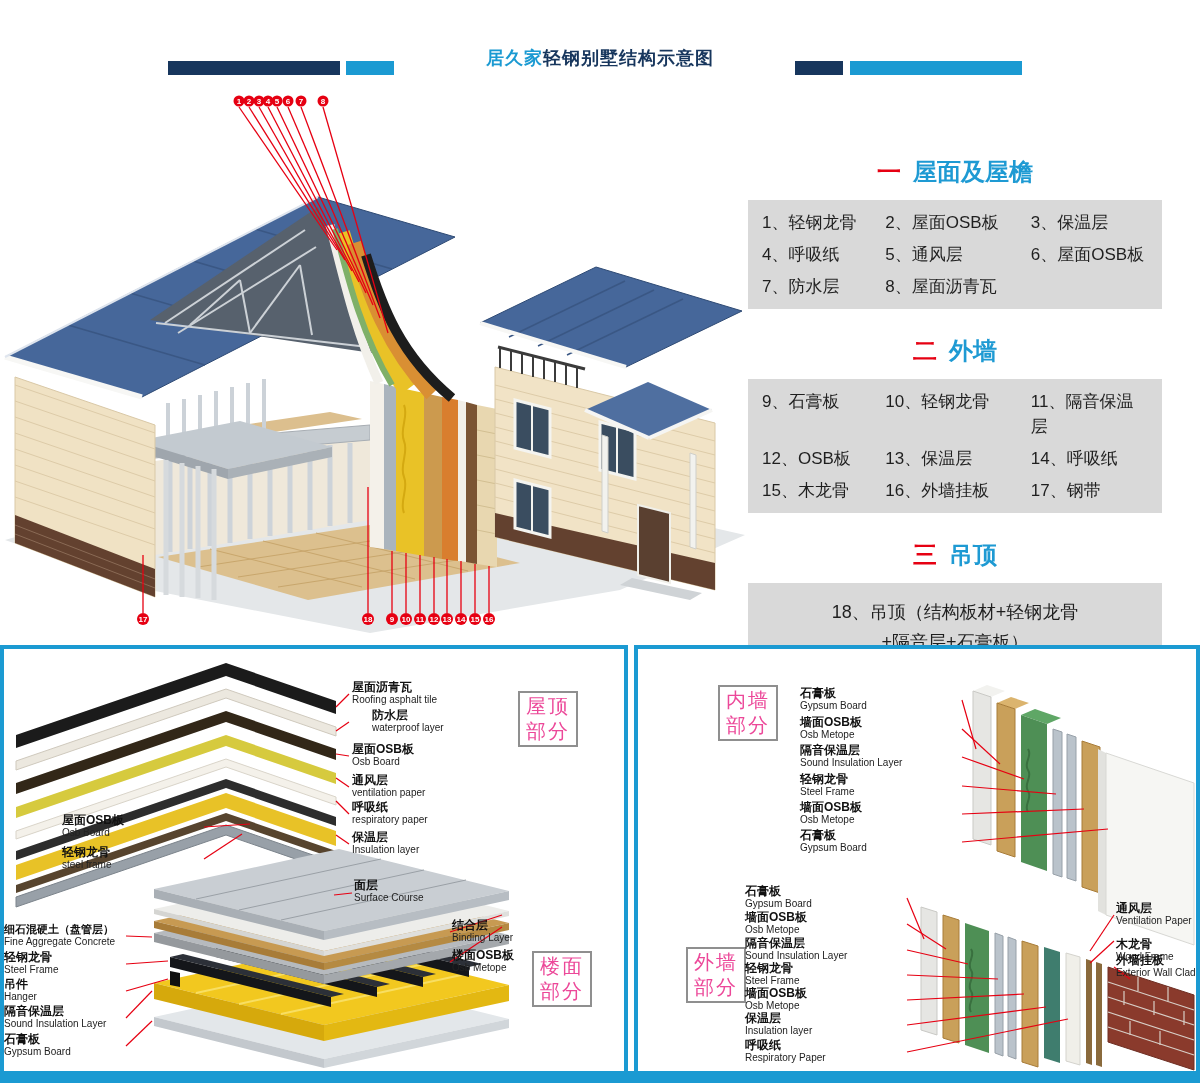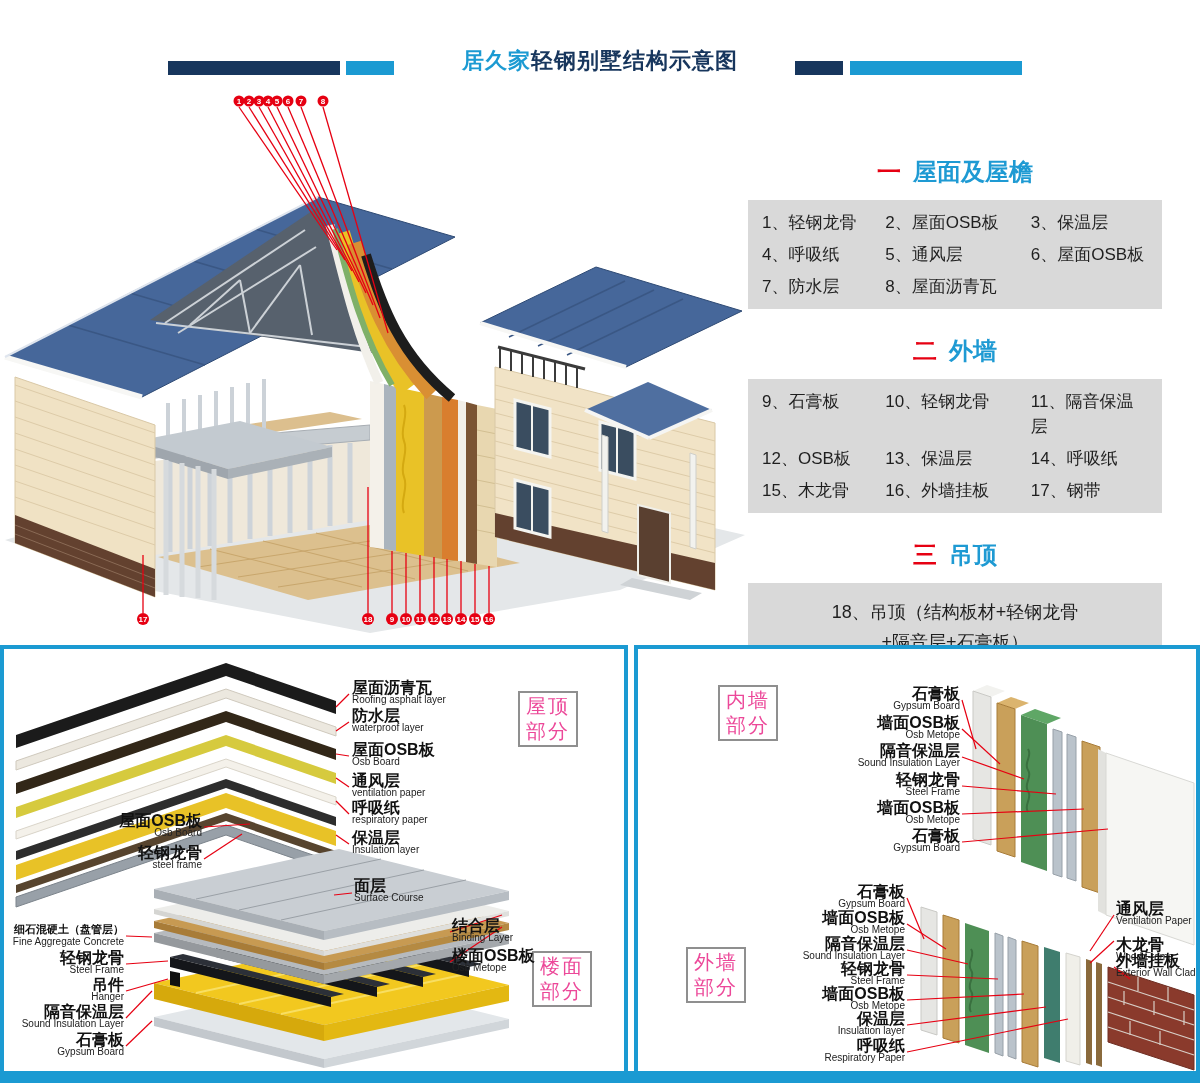--- a/index.html
+++ b/index.html
@@ -4,21 +4,21 @@
 <style>
   * { margin:0; padding:0; box-sizing:border-box; }
   body { font-family:"Liberation Sans","DejaVu Sans",sans-serif; background:#ffffff; }
   .page { position:relative; width:1200px; height:1083px; background:#fff; overflow:hidden; }
 
   
   .deco { position:absolute; height:14px; top:61px; }
   .deco.navy { background:#17365d; }
   .deco.blue { background:#1b9ad2; }
   .titlebar h1 { position:absolute; left:400px; top:46px; width:400px; text-align:center;
-                 font-size:22px; font-weight:bold; color:#17365d; letter-spacing:1px; white-space:nowrap; }
+                 font-size:18px; font-weight:bold; color:#17365d; letter-spacing:1px; white-space:nowrap; }
   .titlebar .brand { color:#1b9ad2; }
 
   
   .legend { position:absolute; left:748px; top:156px; width:414px; }
   .lg-sec { margin-bottom:26px; }
   .lg-sec h2 { text-align:center; font-size:24px; font-weight:bold; color:#1e9ad3; margin-bottom:12px; }
   .lg-sec h2 .num { color:#e60012; margin-right:12px; }
   .lg-box { background:#d9d9d9; padding:10px 14px; }
   .lg-grid { display:grid; grid-template-columns:1fr 1.18fr 0.95fr; row-gap:7px;
              font-size:17px; line-height:25px; color:#1f1f1f; }
@@ -31,23 +31,23 @@
   .panel { position:absolute; border:4px solid #1b9ad2; background:#fff; overflow:hidden; }
   .panel-left  { left:0;     top:645px; width:628px; height:430px; }
   .panel-right { left:634px; top:645px; width:566px; height:430px; }
   .dsvg { position:absolute; left:0; top:0; }
 
   .part-box { position:absolute; width:60px; height:56px; border:2px solid #8f8f8f; background:#fff;
               display:flex; flex-direction:column; align-items:center; justify-content:center;
               font-size:20px; line-height:25px; color:#ec4899; letter-spacing:2px; }
 
   .lbl { position:absolute; color:#111; white-space:nowrap; }
-  .lbl .cn { font-size:16px; font-weight:bold; line-height:13px; }
+  .lbl .cn { font-size:12px; font-weight:bold; line-height:13px; }
   .lbl .en { font-size:10px; line-height:11px; color:#222; font-weight:normal; }
-  .lbl.ra { text-align:right; }
+  .lbl.ra { }
 
   .bottombar { position:absolute; left:0; top:1071px; width:1200px; height:12px; background:#1b9ad2; }
 </style>
 </head>
 <body>
 
 <div class="page">
 
   <header class="titlebar">
     <span class="deco navy" style="left:168px;width:172px;"></span>
@@ -414,23 +414,23 @@
       <div>屋顶</div>
       <div>部分</div>
     </div>
     <div class="part-box" style="left:528px;top:302px;">
       <div>楼面</div>
       <div>部分</div>
     </div>
 
     <div class="lbl" style="left:348px;top:32px;">
         <div class="cn">屋面沥青瓦</div>
-        <div class="en">Roofing asphalt layer</div>
-      </div>
-    <div class="lbl" style="left:348px;top:60px;">
+        <div class="en">Roofing asphalt tile</div>
+      </div>
+    <div class="lbl" style="left:368px;top:60px;">
         <div class="cn">防水层</div>
         <div class="en">waterproof layer</div>
       </div>
     <div class="lbl" style="left:348px;top:94px;">
         <div class="cn">屋面OSB板</div>
         <div class="en">Osb Board</div>
       </div>
     <div class="lbl" style="left:348px;top:125px;">
         <div class="cn">通风层</div>
         <div class="en">ventilation paper</div>

